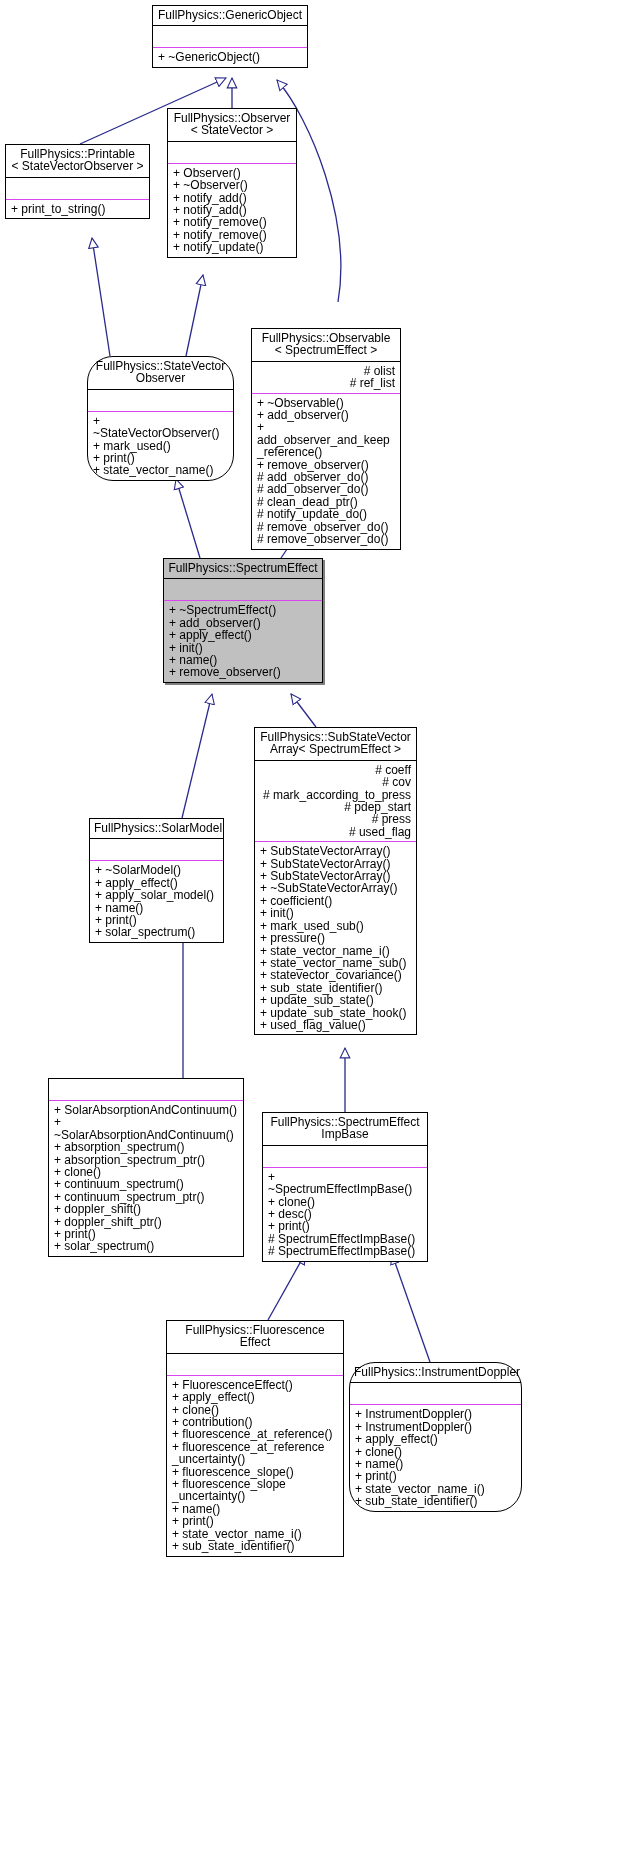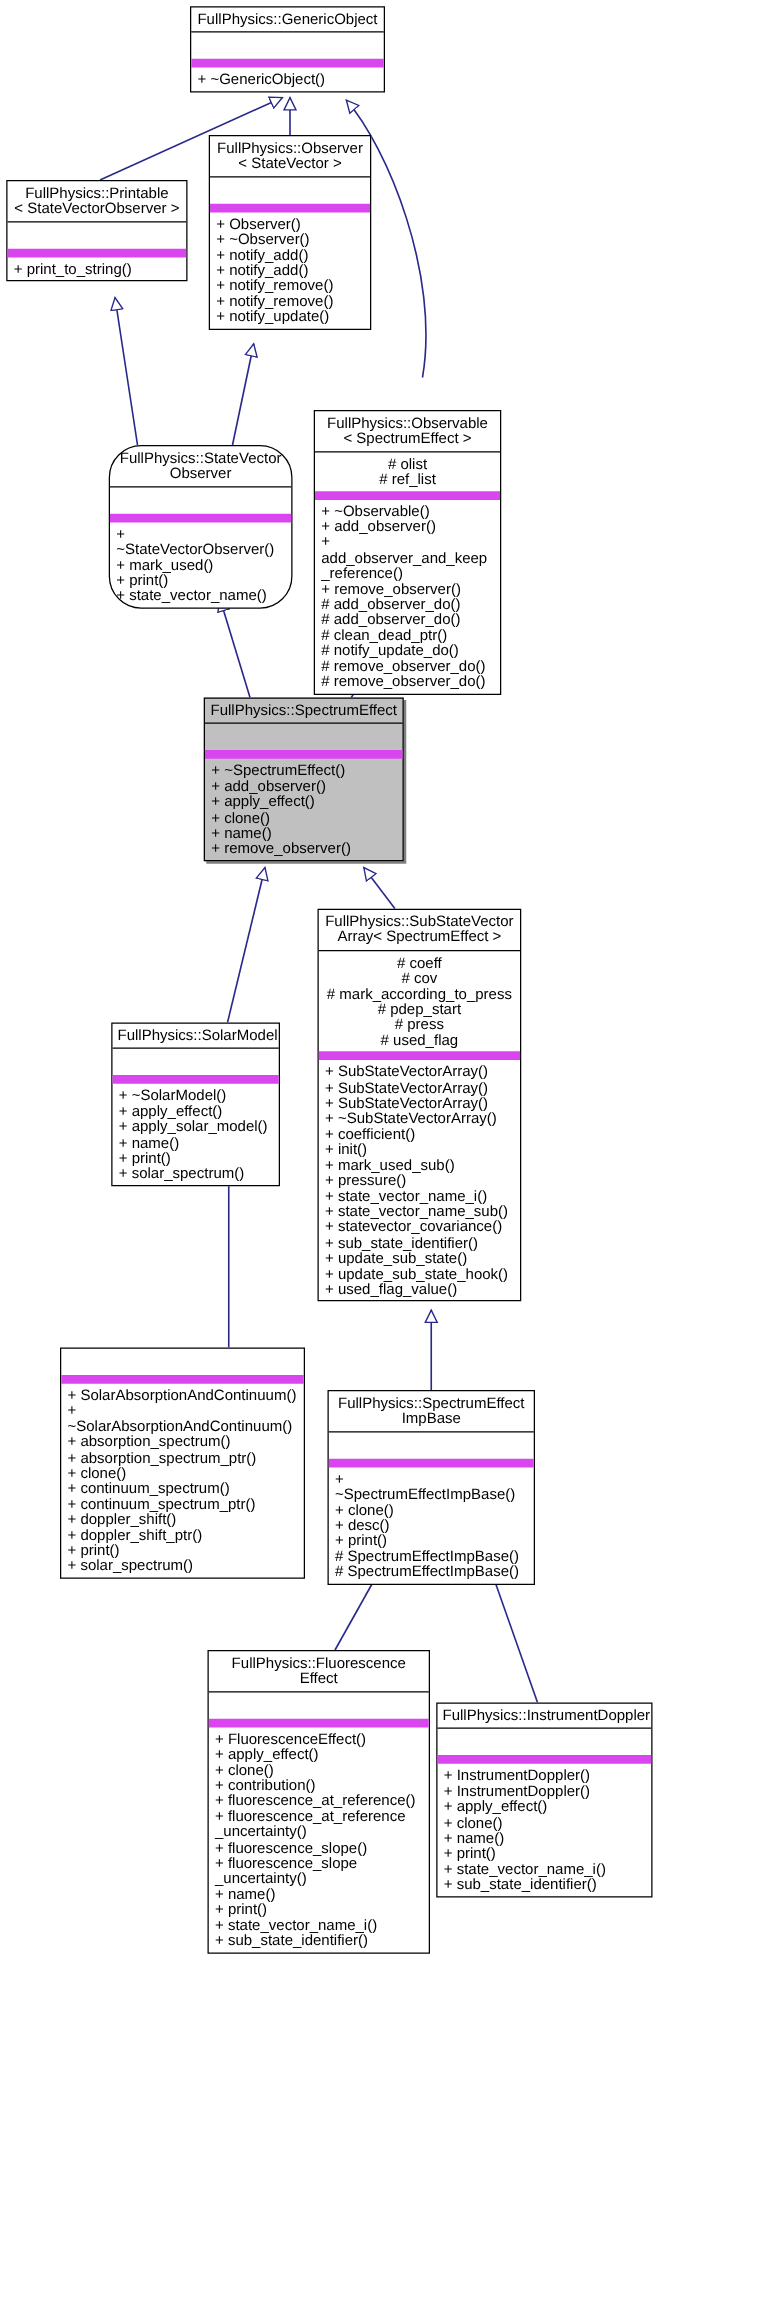--- a/index.html
+++ b/index.html
@@ -43,24 +43,24 @@
     box-shadow: 2px 2px 0 0 #808080;
   }
   .uml-title {
     text-align: center;
     padding: 3px 4px 4px 4px;
     border-bottom: 1px solid #000000;
     white-space: pre-line;
   }
   .uml-attrs {
     padding: 3px 5px 3px 5px;
-    border-bottom: 7px solid #d946ef;
+    border-bottom: 1px solid #d946ef;
     min-height: 13px;
     white-space: pre-line;
-    text-align: center;
+    text-align: right;
   }
   .uml-attrs.empty {
     min-height: 15px;
   }
   .uml-methods {
     padding: 3px 5px 3px 5px;
     white-space: pre-line;
     text-align: left;
   }
 </style>
@@ -156,21 +156,21 @@
 + print()
 + state_vector_name()</div>
   </div>
 
   <div class="uml-node highlight" style="left:163px; top:558px; width:160px;">
     <div class="uml-title">FullPhysics::SpectrumEffect</div>
     <div class="uml-attrs empty"></div>
     <div class="uml-methods">+ ~SpectrumEffect()
 + add_observer()
 + apply_effect()
-+ clone()
++ init()
 + name()
 + remove_observer()</div>
   </div>
 
   <div class="uml-node" style="left:254px; top:727px; width:163px;">
     <div class="uml-title">FullPhysics::SubStateVector
 Array&lt; SpectrumEffect &gt;</div>
     <div class="uml-attrs"># coeff
 # cov
 # mark_according_to_press
@@ -245,21 +245,21 @@
 _uncertainty()
 + fluorescence_slope()
 + fluorescence_slope
 _uncertainty()
 + name()
 + print()
 + state_vector_name_i()
 + sub_state_identifier()</div>
   </div>
 
-  <div class="uml-node" style="left:349px; top:1362px; width:173px;">
+  <div class="uml-node" style="left:349px; top:1362px; width:173px;border-radius:26px;">
     <div class="uml-title">FullPhysics::InstrumentDoppler</div>
     <div class="uml-attrs empty"></div>
     <div class="uml-methods">+ InstrumentDoppler()
 + InstrumentDoppler()
 + apply_effect()
 + clone()
 + name()
 + print()
 + state_vector_name_i()
 + sub_state_identifier()</div>

